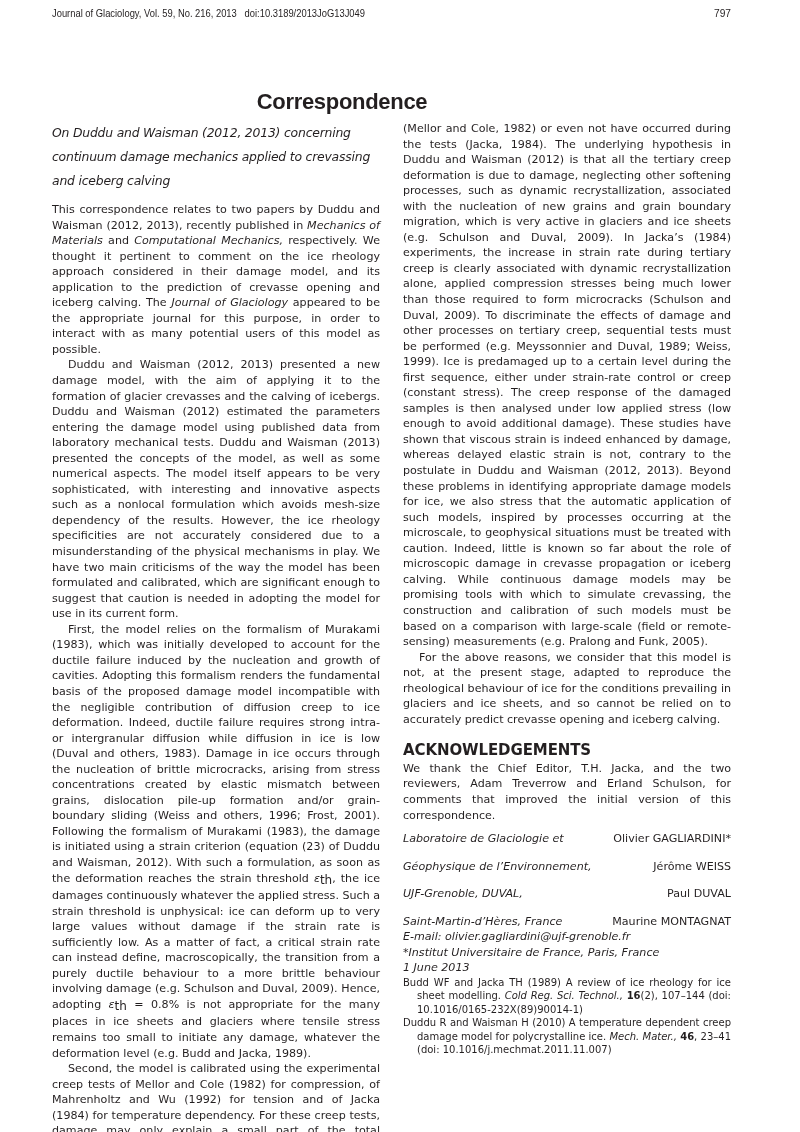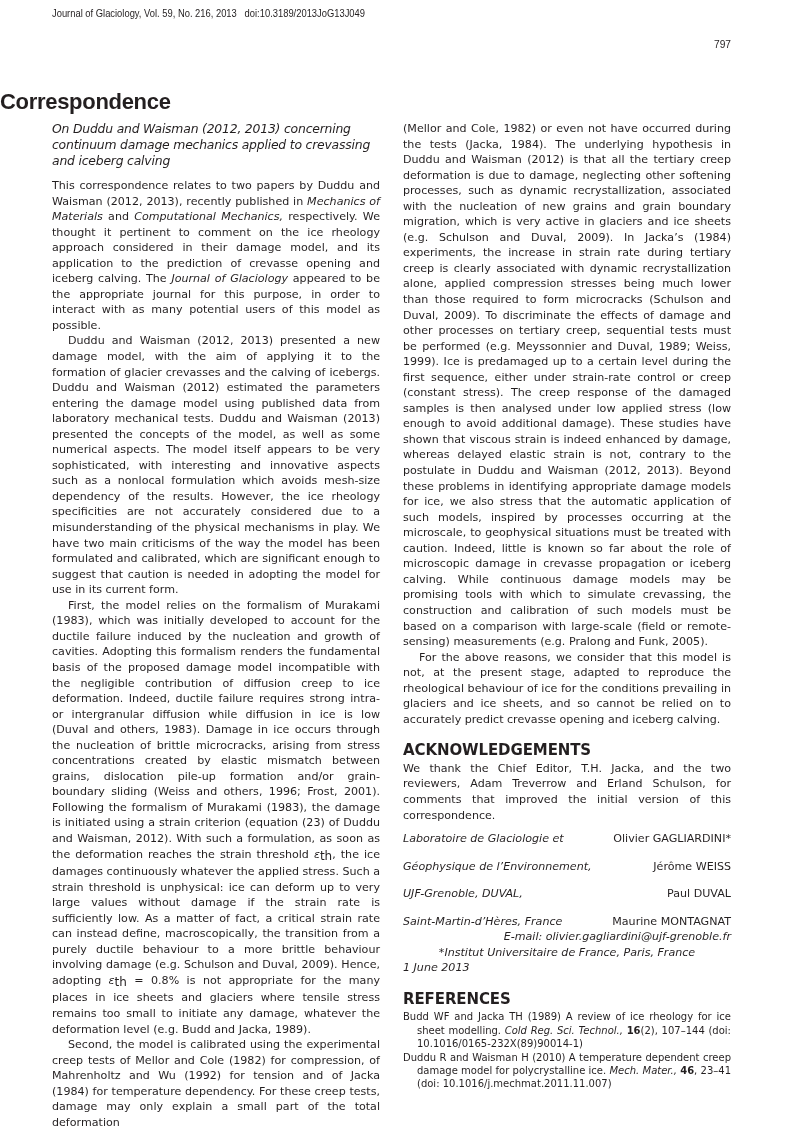--- a/index.html
+++ b/index.html
@@ -7,52 +7,52 @@
     width: 800px; height: 1132px; position: relative; overflow: hidden;
     font-family: "DejaVu Sans", sans-serif; color: #231f20;
   }
   .running-head {
     position: absolute; top: 8px; left: 52px; width: 679px;
     font-family: "Liberation Sans", sans-serif; font-size: 10.2px;
     display: flex; justify-content: space-between; color: #231f20;
     transform: scaleX(0.92); transform-origin: left top;
   }
   .running-head .left { white-space: pre; }
-  .page-num { position: absolute; top: 8px; right: 69px; font-family: "Liberation Sans", sans-serif; font-size: 10.2px; margin-top: 31px; }
+  .page-num { position: absolute; top: 8px; right: 69px; font-family: "Liberation Sans", sans-serif; font-size: 10.2px; }
   .title {
-    position: absolute; top: 74px; left: 0; width: 684px; text-align: left;
+    position: absolute; top: 74px; left: 0; width: 684px; text-align: center;
     font-family: "Liberation Sans", sans-serif; font-weight: bold; font-size: 22px;
     letter-spacing: -0.3px;
   }
   .col {
     position: absolute; width: 328px;
     font-size: 11.1px; line-height: 15.55px; text-align: justify;
     hyphens: none;
   }
   .col.left { left: 52px; top: 121px; }
   .col.right { left: 403px; top: 121px; }
   .col p { margin: 0; }
   .col p.indent { text-indent: 16px; }
   .subtitle {
-    font-style: italic; font-size: 12.4px; line-height: 16px; text-align: left;
+    font-style: italic; font-size: 12.4px; line-height: 24px; text-align: left;
     margin: 0 0 18px 0; letter-spacing: -0.2px;
   }
   .col p.first { margin-top: 9px; }
   h2.section {
     font-family: "DejaVu Sans", sans-serif; font-weight: bold; font-size: 15px;
     margin: 16px 0 2px 0; letter-spacing: -0.1px;
   }
   .affil {
     margin-top: 8px; display: grid; grid-template-columns: 1fr auto; row-gap: 12px;
     line-height: 15.55px;
   }
   .affil .inst { font-style: italic; text-align: left; }
   .affil .author { text-align: right; }
-  .email { font-style: italic; text-align: right; }
-  .note { font-style: italic; margin-top: 8px; text-align: center; }
+  .email { font-style: italic; text-align: left; }
+  .note { font-style: italic; margin-top: 8px; text-align: left; }
   .date { font-style: italic; margin-top: 8px; text-align: left; }
   .refs .ref {
     font-size: 10px; line-height: 13.4px; padding-left: 14px; text-indent: -14px;
     text-align: justify; margin: 0;
   }
   .refs h2.section { margin-top: 16px; margin-bottom: 3px; }
   i, em { font-style: italic; }
   b { font-weight: bold; }
   sub { font-size: 12px; vertical-align: -2px; }
 </style>
@@ -93,17 +93,16 @@
     <span class="inst">UJF-Grenoble, DUVAL,</span>
     <span class="author">Paul DUVAL</span>
     <span class="inst">Saint-Martin-d’Hères, France</span>
     <span class="author">Maurine MONTAGNAT</span>
   </div>
   <p class="email">E-mail: olivier.gagliardini@ujf-grenoble.fr</p>
   <p class="note">*Institut Universitaire de France, Paris, France</p>
   <p class="date">1 June 2013</p>
 
   <div class="refs">
-    <h2 class="section">REFERENCES</h2>
     <p class="ref"><span>Budd WF and Jacka TH (1989) A review of ice rheology for ice sheet modelling. </span><i>Cold Reg. Sci. Technol.,</i> <b>16</b><span>(2), 107–144 (doi: 10.1016/0165-232X(89)90014-1)</span></p>
     <p class="ref"><span>Duddu R and Waisman H (2010) A temperature dependent creep damage model for polycrystalline ice. </span><i>Mech. Mater.,</i> <b>46</b><span>, 23–41 (doi: 10.1016/j.mechmat.2011.11.007)</span></p>
   </div>
 </div>
 
 </body></html>

